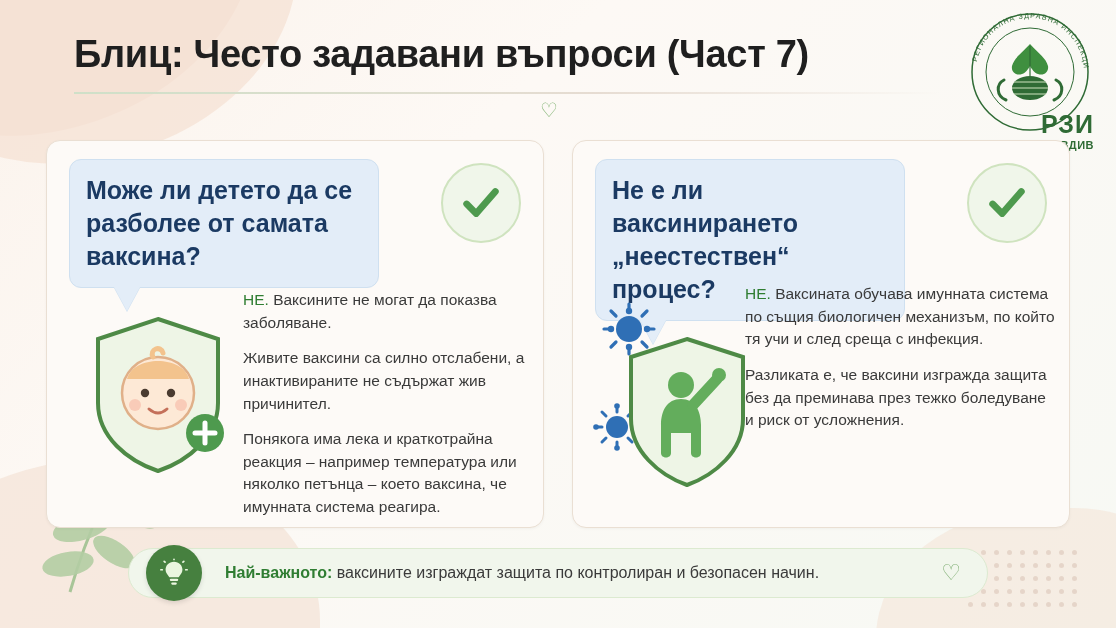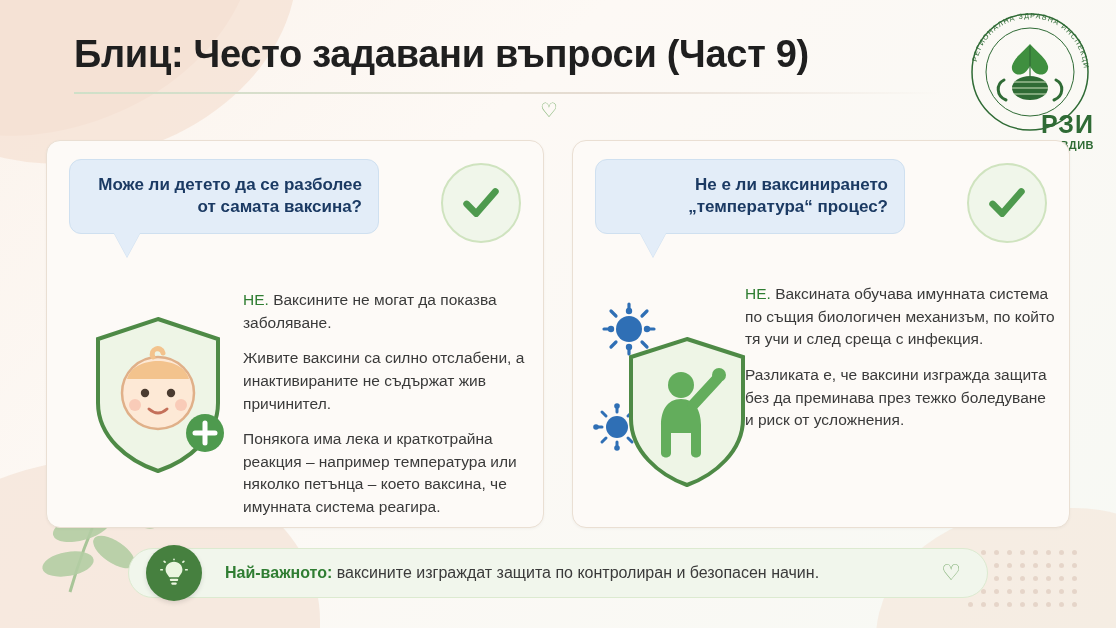--- a/index.html
+++ b/index.html
@@ -97,23 +97,22 @@
 
   .bubble {
     position: absolute; left: 22px; top: 18px;
     width: 310px;
     background: #e3edf8;
     border: 1px solid #cfe0f0;
     border-radius: 12px;
     padding: 14px 16px 14px 16px;
   }
   .bubble .q {
-    font-size: 17px; font-weight: bold; color: #1b3a63;
+    font-size: 25px; font-weight: bold; color: #1b3a63;
     line-height: 1.32;
-    text-align: right;
   }
   .bubble-tail {
     position: absolute; left: 44px; top: 100%;
     width: 0; height: 0;
     border-left: 13px solid transparent;
     border-right: 13px solid transparent;
     border-top: 24px solid #e3edf8;
     filter: drop-shadow(0 1px 0 #cfe0f0);
   }
   .check-circle {
@@ -254,21 +253,21 @@
       <path d="M-18,14 h36 M-16,8 h32 M-16,20 h32" stroke="#cfe3bf" stroke-width="1.2"></path>
       <path d="M-26,6 C-34,10 -34,22 -24,26" stroke="#2f6b35" stroke-width="3" fill="none" stroke-linecap="round"></path>
       <path d="M26,6 C34,10 34,22 24,26" stroke="#2f6b35" stroke-width="3" fill="none" stroke-linecap="round"></path>
     </g>
   </svg>
   <div class="logo-text">
     <div class="logo-rzi">РЗИ</div>
     <div class="logo-city">ПЛОВДИВ</div>
   </div>
 
-  <div class="title">Блиц: Често задавани въпроси (Част 9)</div>
+  <div class="title">Блиц: Често задавани въпроси (Част 7)</div>
   <div class="title-underline"></div>
   <div class="heart-divider">♡</div>
 
   <div class="card card-left">
     <div class="bubble">
       <div class="q">Може ли детето да се разболее от самата ваксина?</div>
       <div class="bubble-tail"></div>
     </div>
 
     <div class="check-circle">
@@ -296,21 +295,21 @@
         <span class="ne">НЕ.</span>
         <span>Ваксините не могат да показва заболяване.</span>
       </p>
       <p>Живите ваксини са силно отслабени, а инактивираните не съдържат жив причинител.</p>
       <p>Понякога има лека и краткотрайна реакция – например температура или няколко петънца – което ваксина, че имунната система реагира.</p>
     </div>
   </div>
 
   <div class="card card-right">
     <div class="bubble">
-      <div class="q">Не е ли ваксинирането „температура“ процес?</div>
+      <div class="q">Не е ли ваксинирането „неестествен“ процес?</div>
       <div class="bubble-tail"></div>
     </div>
 
     <div class="check-circle">
       <svg viewBox="0 0 48 48">
         <path d="M9 25 L19 35 L39 12" fill="none" stroke="#4e9a4e" stroke-width="7" stroke-linecap="round" stroke-linejoin="round"></path>
       </svg>
     </div>
 
     <svg class="illus-right" viewBox="0 0 160 200">

